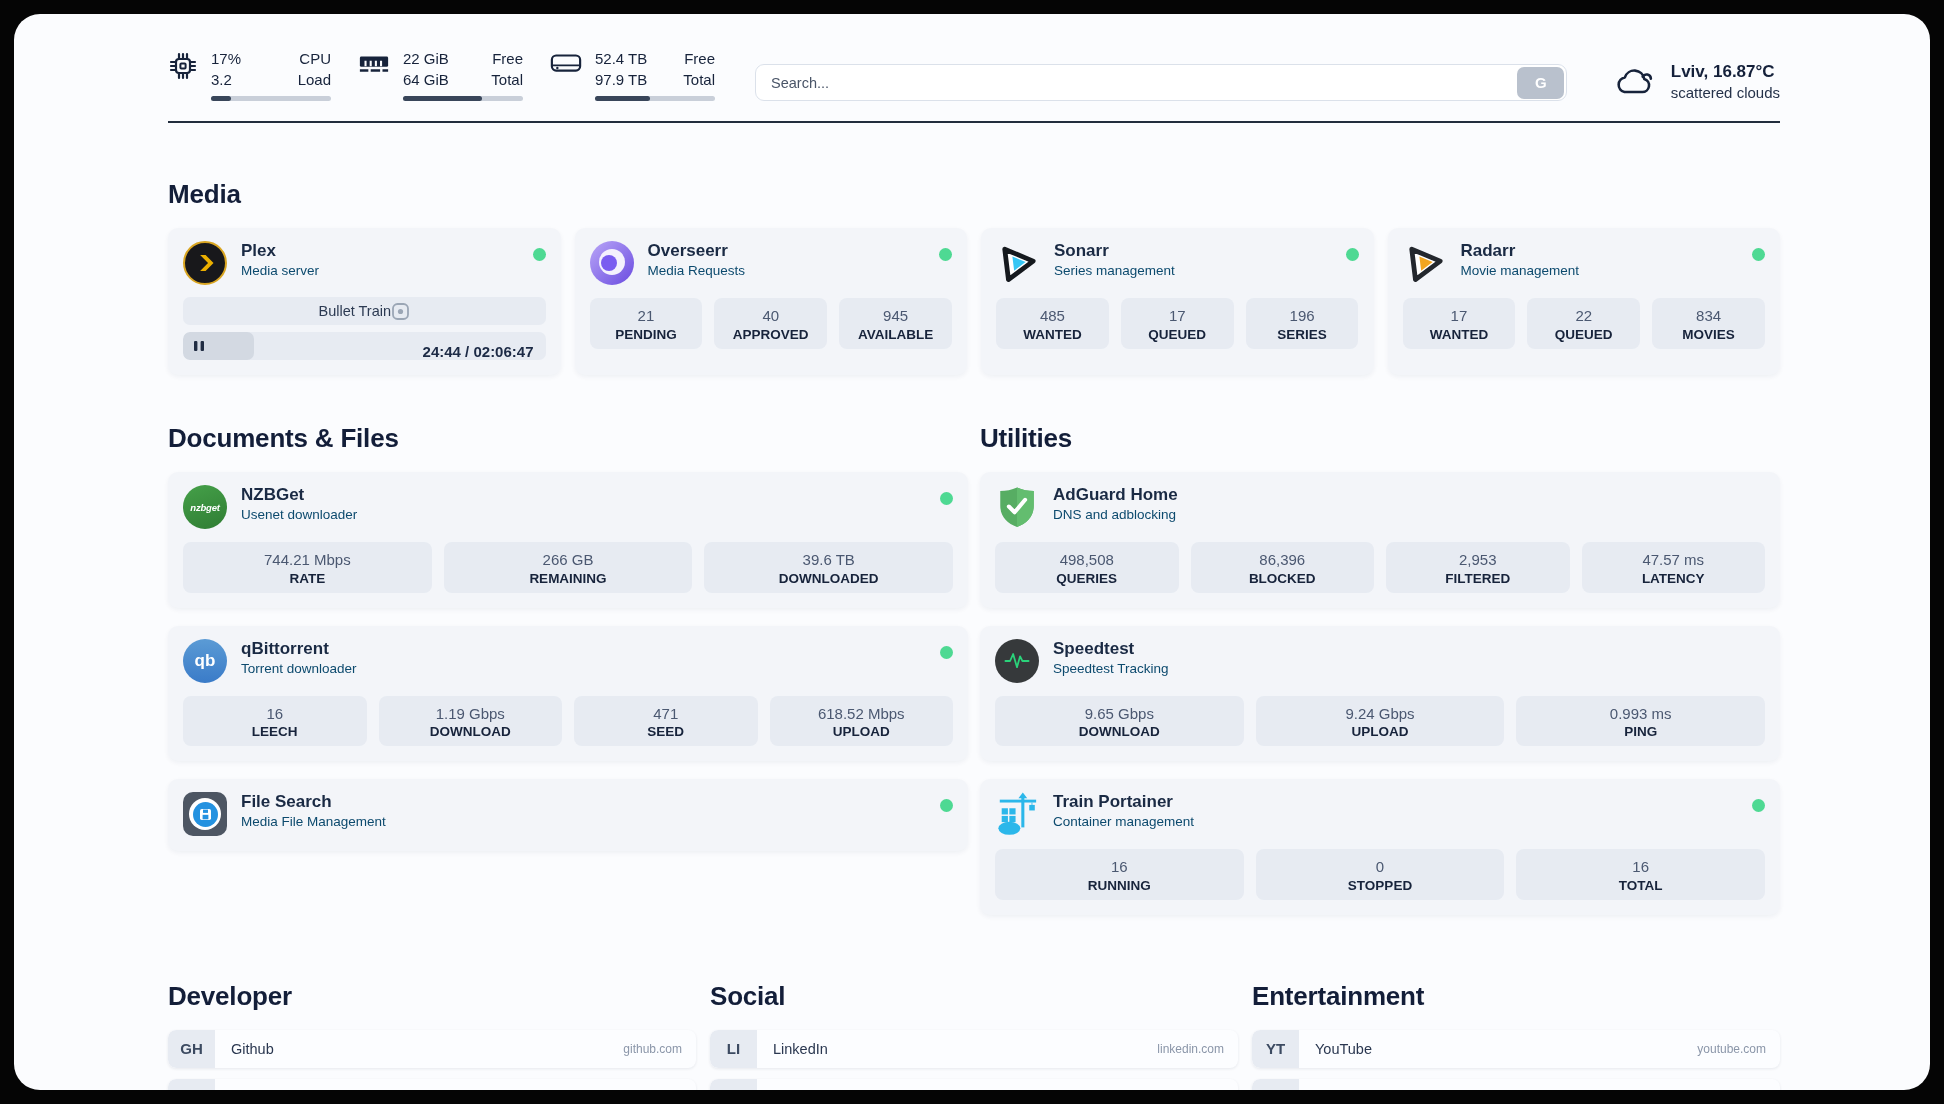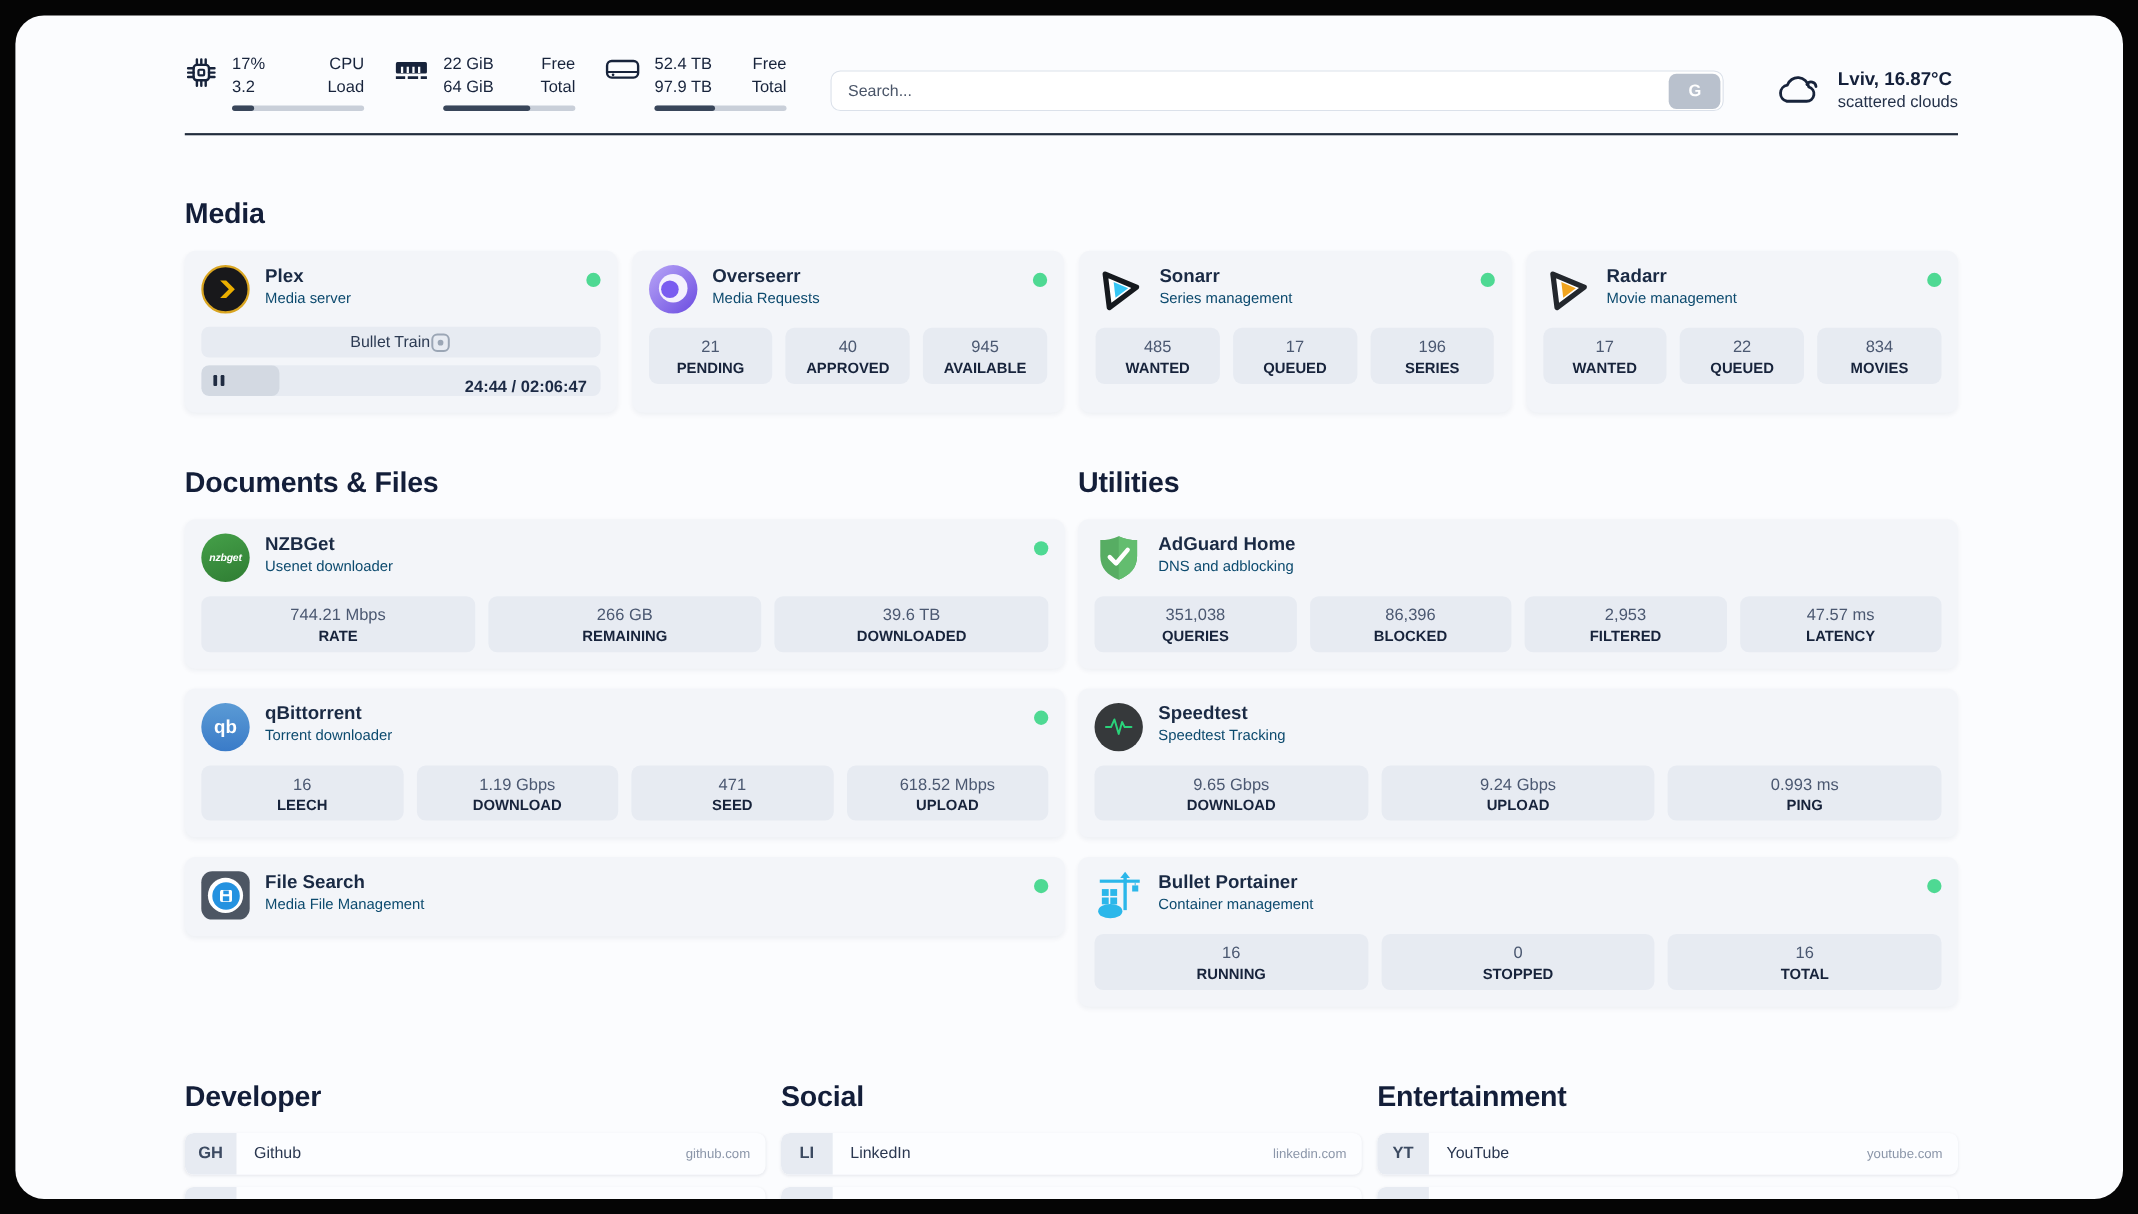--- a/index.html
+++ b/index.html
@@ -425,21 +425,21 @@
               <polyline points="14.5,22.5 20.5,28.5 31.5,15.5" fill="none" stroke="#ffffff" stroke-width="4.2" stroke-linecap="round" stroke-linejoin="round"></polyline>
             </svg>
           </div>
           <div class="app-titles">
             <span class="app-name">AdGuard Home</span>
             <span class="app-sub">DNS and adblocking</span>
           </div>
         </div>
         <div class="tiles">
           <div class="tile">
-            <div class="tile-value">351,038</div>
+            <div class="tile-value">498,508</div>
             <div class="tile-label">QUERIES</div>
           </div>
           <div class="tile">
             <div class="tile-value">86,396</div>
             <div class="tile-label">BLOCKED</div>
           </div>
           <div class="tile">
             <div class="tile-value">2,953</div>
             <div class="tile-label">FILTERED</div>
           </div>
@@ -490,21 +490,21 @@
                 <rect x="35.8" y="13.5" width="5.8" height="5.8"></rect>
                 <rect x="7" y="17" width="6.5" height="6.5"></rect>
                 <rect x="15" y="17" width="6.5" height="6.5"></rect>
                 <rect x="7" y="25" width="6.5" height="6.5"></rect>
                 <rect x="15" y="25" width="6.5" height="6.5"></rect>
                 <ellipse cx="15" cy="38" rx="11.5" ry="6.8"></ellipse>
               </g>
             </svg>
           </div>
           <div class="app-titles">
-            <span class="app-name">Bullet Portainer</span>
+            <span class="app-name">Train Portainer</span>
             <span class="app-sub">Container management</span>
           </div>
           <span class="dot"></span>
         </div>
         <div class="tiles">
           <div class="tile">
             <div class="tile-value">16</div>
             <div class="tile-label">RUNNING</div>
           </div>
           <div class="tile">

